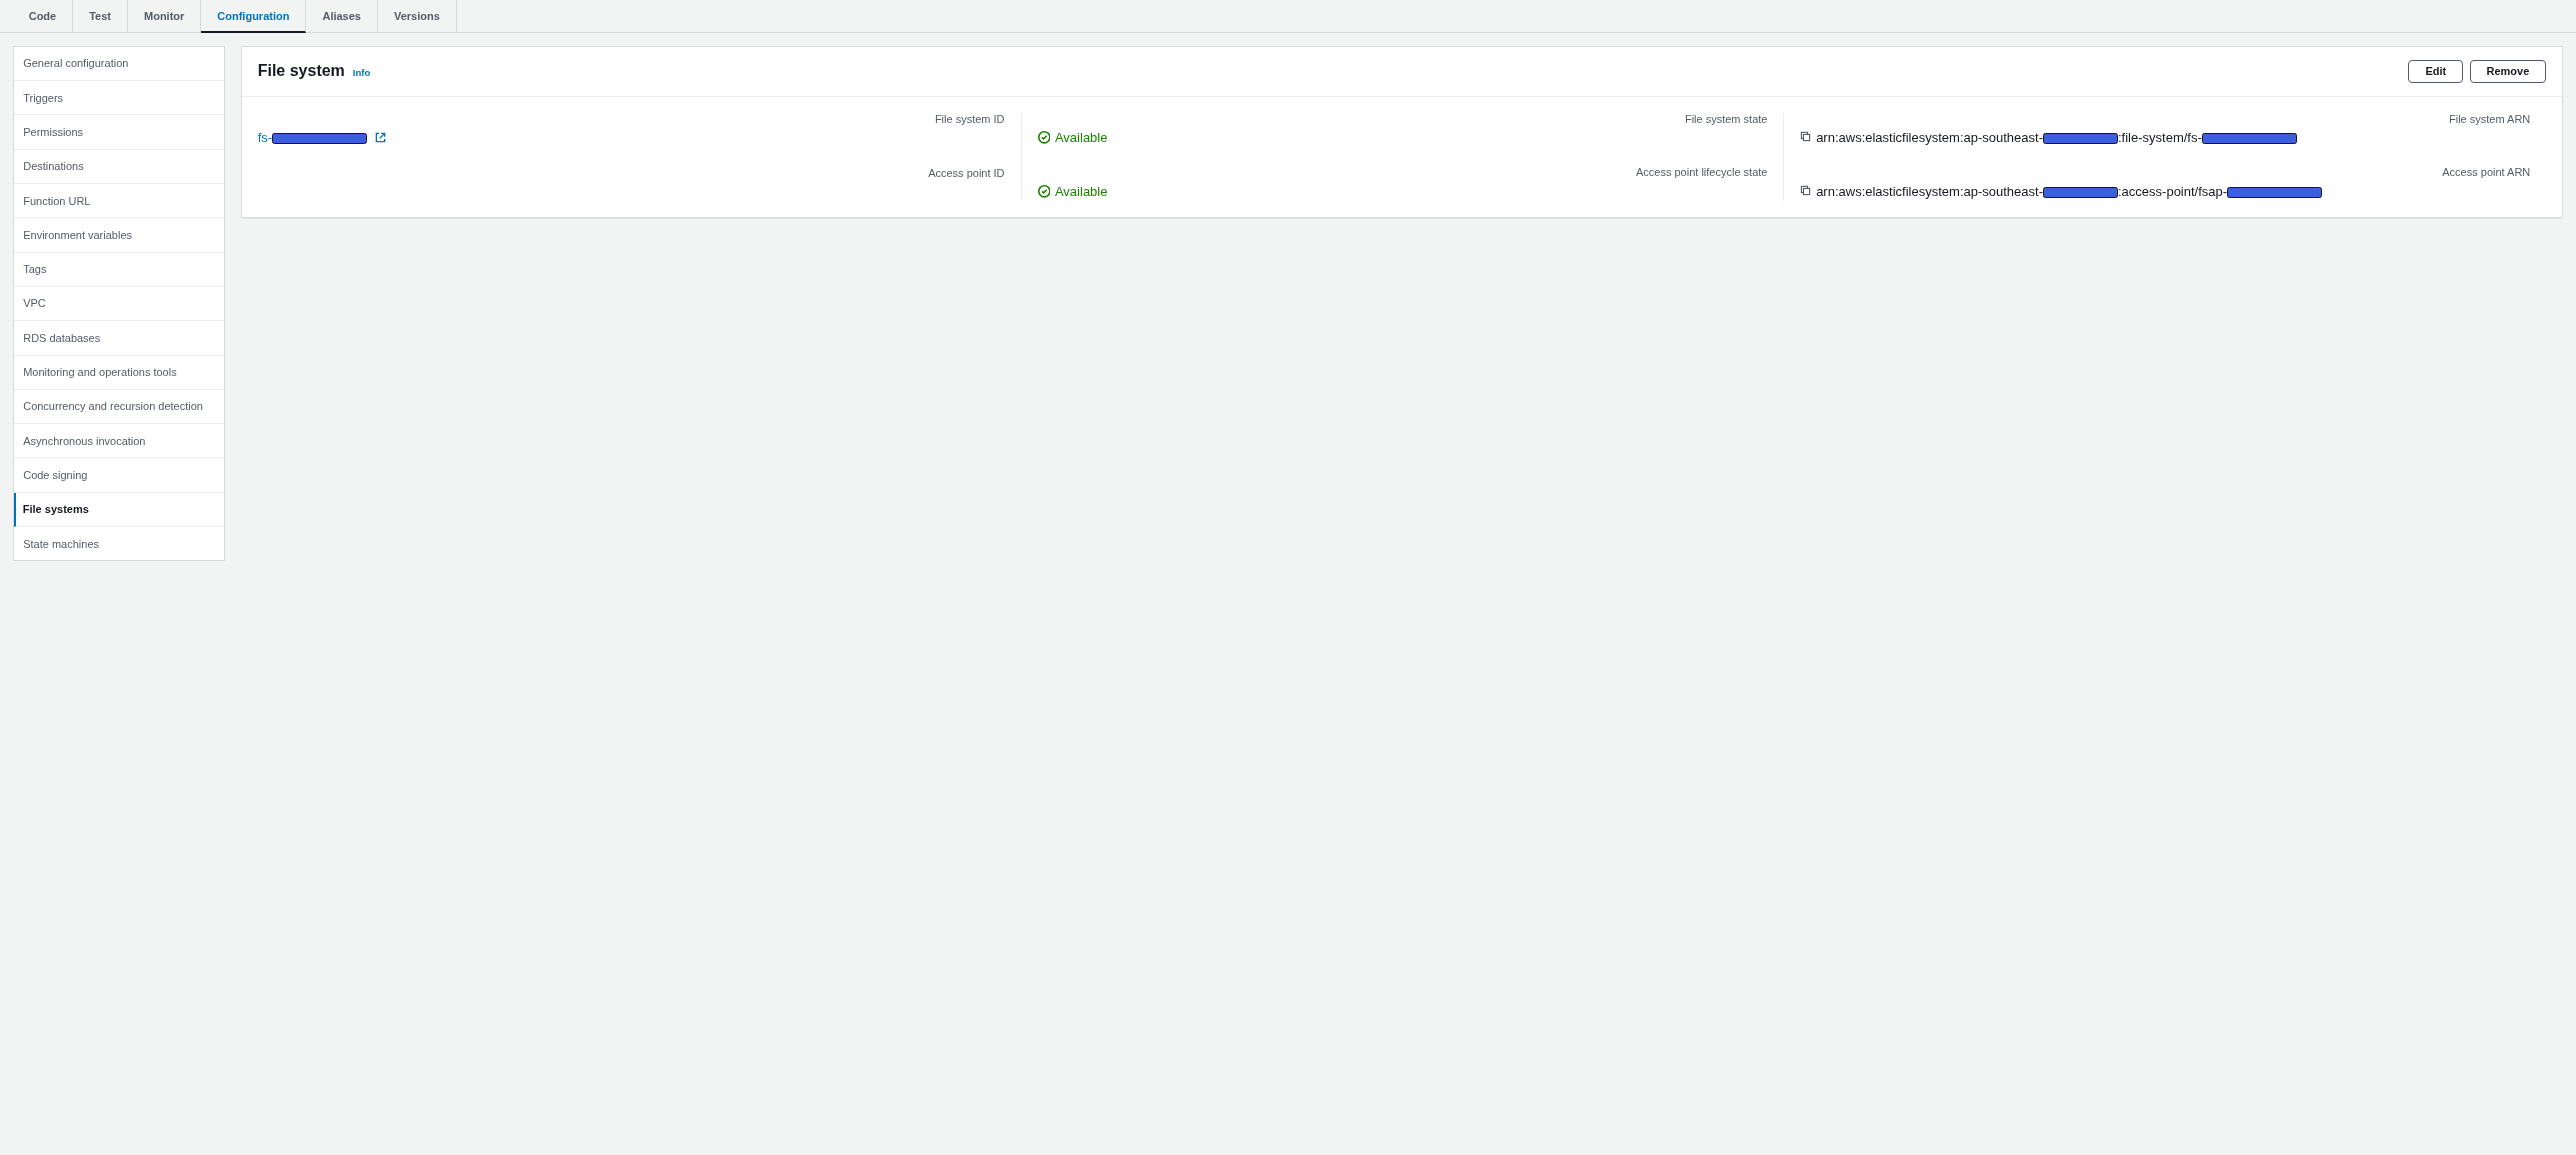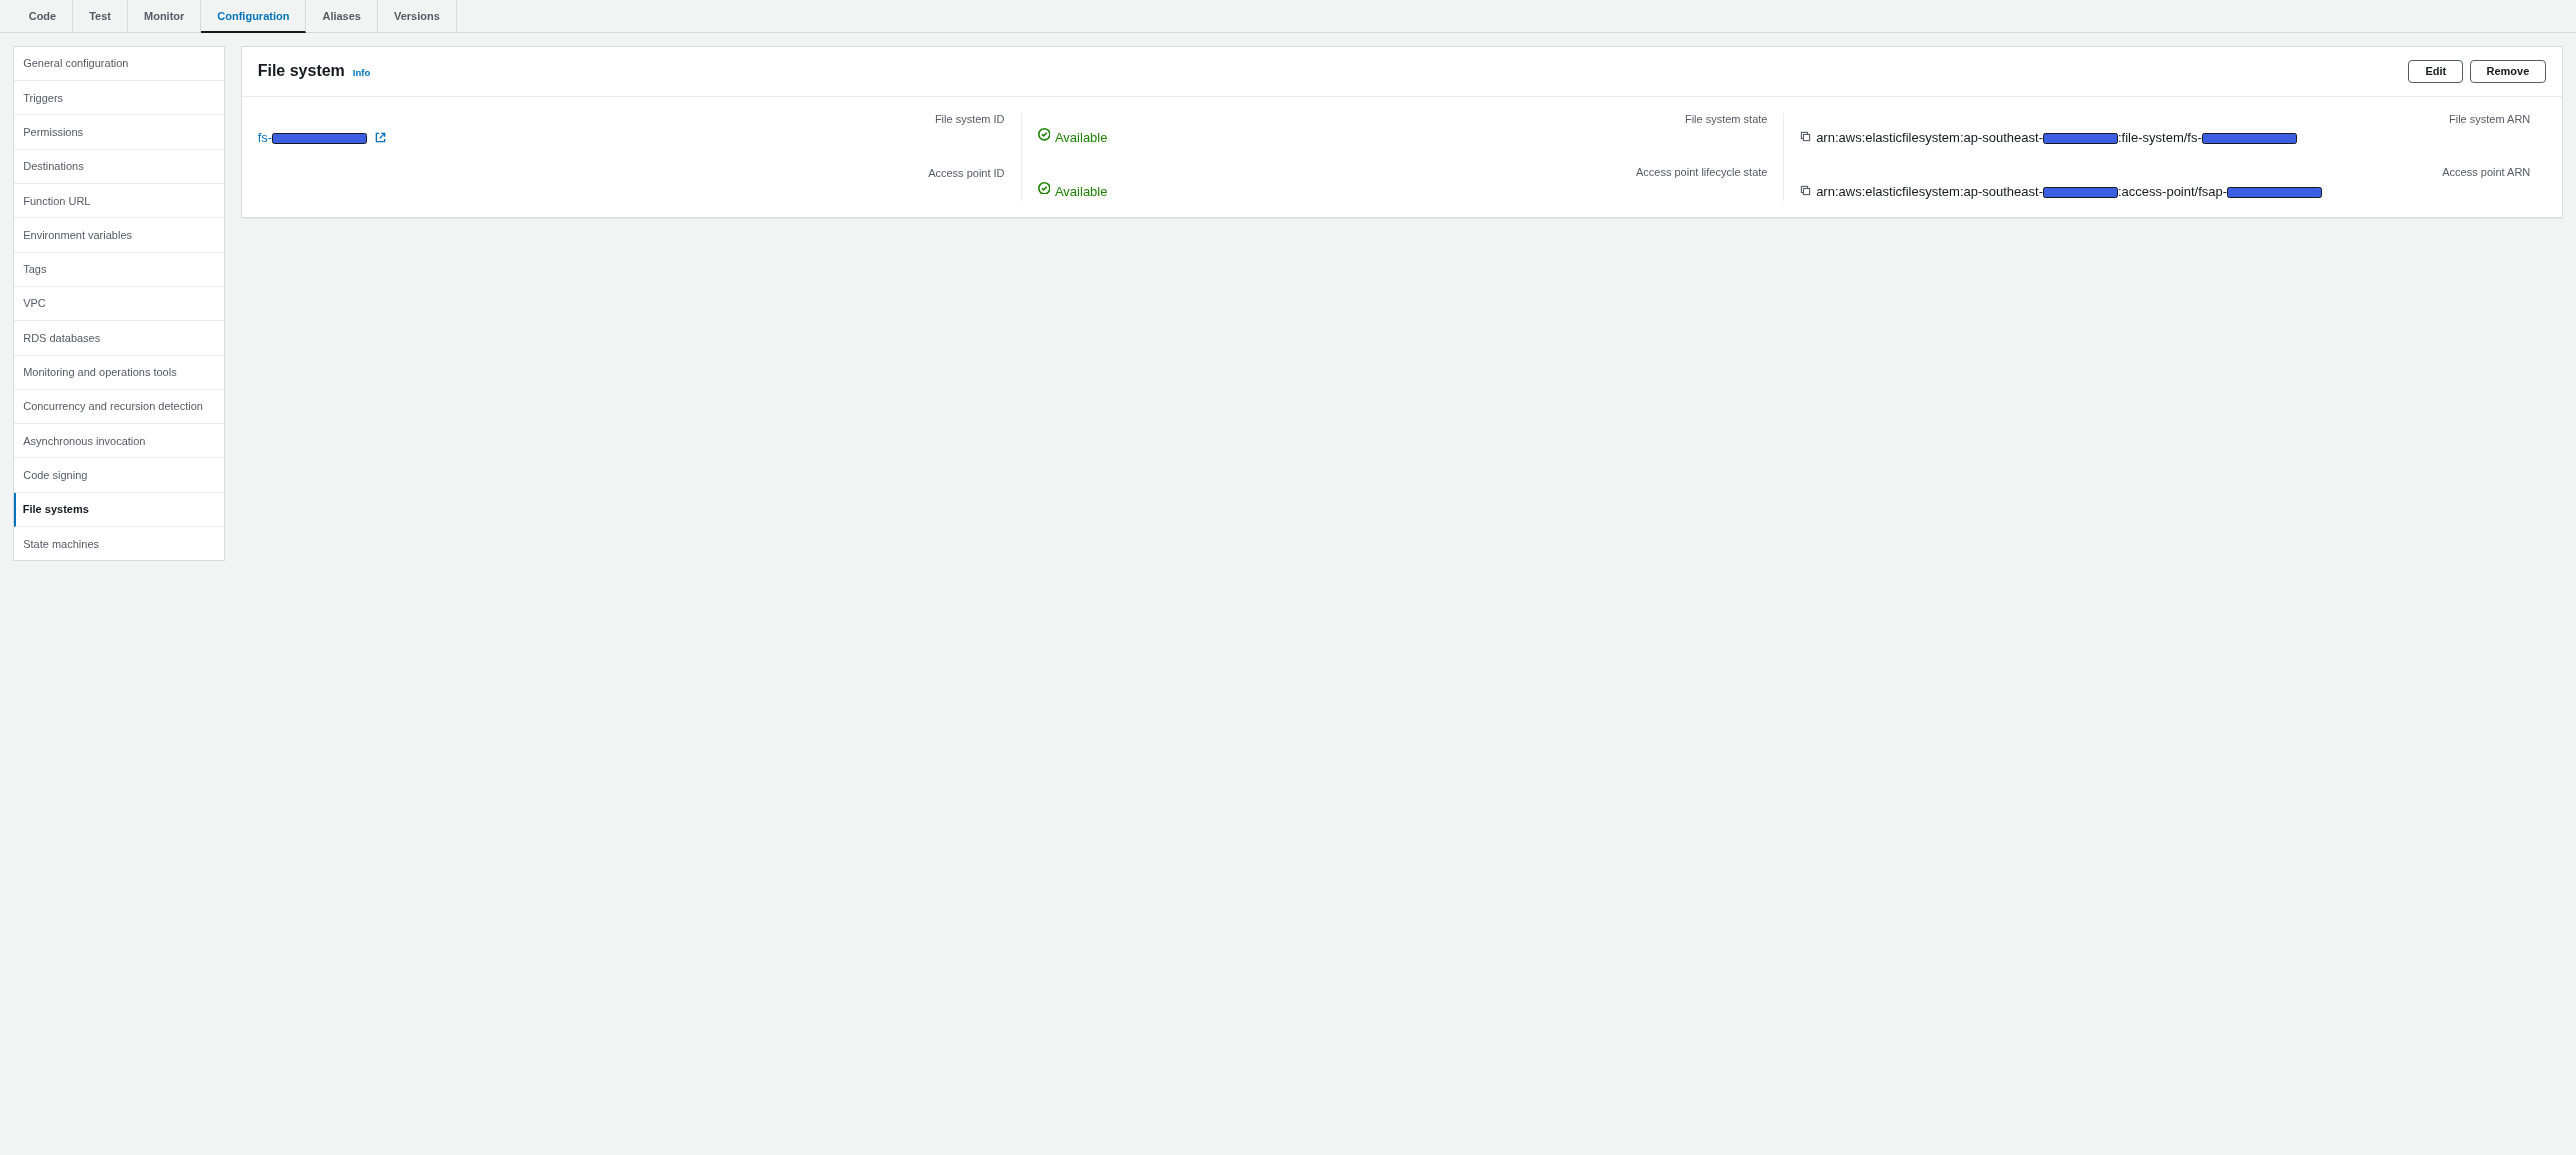--- a/index.html
+++ b/index.html
@@ -95,21 +95,21 @@
     padding-left: 16px;
   }
   .field { margin-bottom: 19px; }
   .field:last-child { margin-bottom: 0; }
   .field-label { color: #545b64; font-size: 11px; margin-bottom: 3.2px; text-align: right; }
   .field-value { color: #16191f; font-size: 13px; word-break: break-all; line-height: 1.5; }
   .link-value a { color: #0073bb; text-decoration: none; }
   .ext-icon {
     display: inline-block; margin-left: 4.7px; color: #0073bb; vertical-align: middle;
   }
-  .status { display: flex; gap: 4.7px; color: #1d8102; }
+  .status { display: flex; align-items: center; gap: 4.7px; color: #1d8102; }
   .status svg { width: 12.7px; height: 12.7px; }
   .copy-icon { display: inline-block; margin-right: 4.7px; vertical-align: text-top; width:11px; }
   .arn-row { display: flex; align-items: flex-start; }
   .arn-text { flex: 1; word-break: break-all; line-height: 1.5; }
   .redact {
     display: inline-block;
     background: #3b5fe0;
     border: 0.8px solid #16191f;
     height: 11px;
     border-radius: 2.4px;

